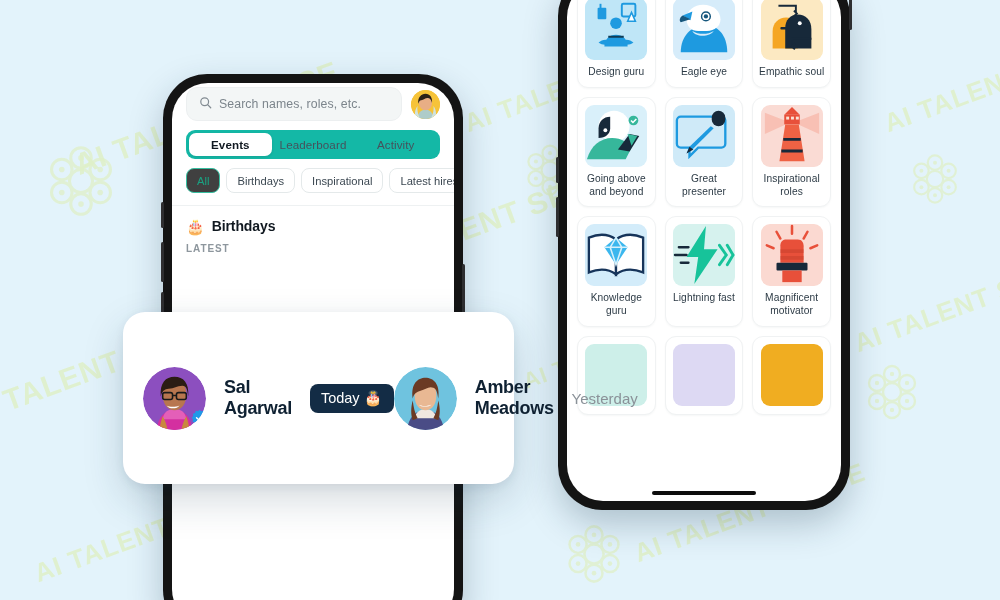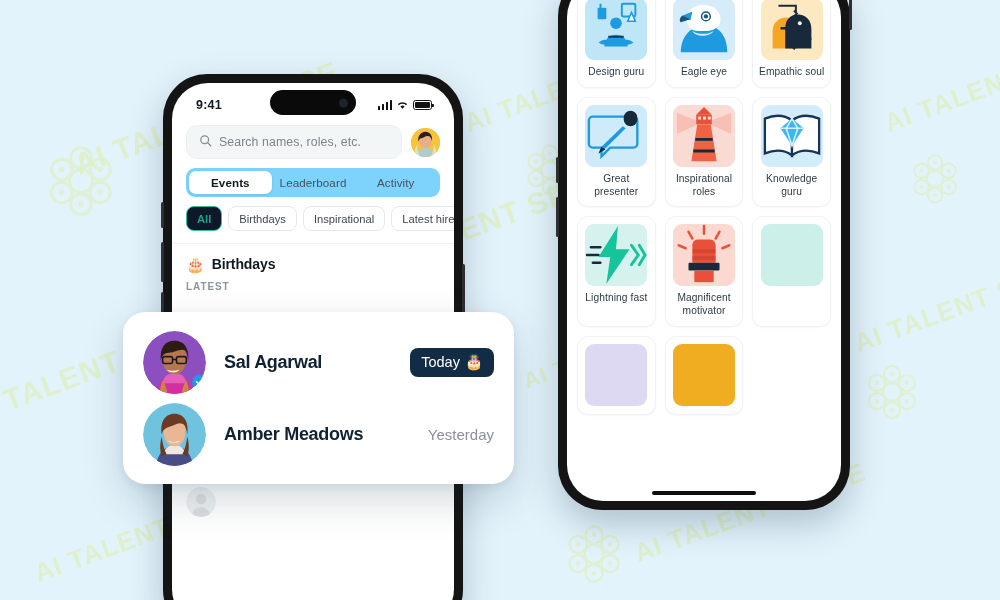--- a/index.html
+++ b/index.html
@@ -127,21 +127,21 @@
   .avatar-top {
     width: 29px; height: 29px; border-radius: 50%;
     overflow: hidden; flex: none;
     background: #f5c33a; position: relative;
   }
   .avatar-top .face { position:absolute; inset:0; }
 
   .segbar {
     margin: 9px 14px 0 14px;
     height: 29px;
-    background: #7dd3fc;
+    background: #14b8a6;
     border-radius: 9px;
     display: flex; align-items: center;
     padding: 3px;
   }
   .seg {
     flex: 1; height: 100%;
     display: flex; align-items: center; justify-content: center;
     font-size: 11.6px; color: #46525c; border-radius: 7px;
     letter-spacing: .1px;
   }
@@ -156,24 +156,24 @@
   }
   .chip {
     height: 25px; padding: 0 10px;
     border: 1px solid #e4e9ea;
     border-radius: 8px;
     display: flex; align-items: center;
     font-size: 11.2px; color: #3c4852;
     background: #fff; white-space: nowrap;
   }
   .chip.active {
-    background: #0f172a;
+    background: #404040;
     border-color: #36bfa0;
     color: #19a383;
-    font-weight: 700;
+    font-weight: 400;
   }
   .divider { height: 1px; background: #eef1f2; margin: 12px 0 0 0; }
 
   .sec-head {
     display: flex; align-items: center; gap: 7px;
     padding: 12px 14px 0 14px;
   }
   .sec-head .cake { font-size: 15px; line-height: 1; }
   .sec-title { font-size: 14px; font-weight: 700; color: #101820; letter-spacing: -.1px; }
   .sub-label {
@@ -193,21 +193,21 @@
 
   
   #float-card {
     position: absolute;
     left: 123px; top: 312px;
     width: 391px; height: 172px;
     background: #ffffff;
     border-radius: 22px;
     box-shadow: 0 16px 40px rgba(20,55,80,.18), 0 3px 10px rgba(20,55,80,.08);
     padding: 14px 20px;
-    display: flex; flex-direction: column; justify-content: space-around;
+    display: flex; flex-direction: row; justify-content: space-around;
   }
   .fc-row { display: flex; align-items: center; gap: 18px; }
   .fc-av {
     width: 63px; height: 63px; border-radius: 50%;
     overflow: hidden; flex: none; position: relative;
   }
   .fc-badge {
     position: absolute; right: -2px; bottom: 4px;
     width: 17px; height: 17px;
   }
@@ -467,42 +467,20 @@
     </div>
 
   <div class="phone" id="phone-left">
     <div class="btn-side" style="left:-2px; top:128px; width:3px; height:26px;"></div>
     <div class="btn-side" style="left:-2px; top:168px; width:3px; height:40px;"></div>
     <div class="btn-side" style="left:-2px; top:218px; width:3px; height:40px;"></div>
     <div class="btn-side" style="right:-2px; top:190px; width:3px; height:58px;"></div>
 
     <div class="screen">
 
-      <div class="statusbar">
-        <div class="sb-time">9:41</div>
-        <div class="dyn-island">
-          <div class="dyn-cam"></div>
-        </div>
-        <div class="sb-right">
-          <span class="ic-signal">
-              <i></i>
-              <i></i>
-              <i></i>
-              <i></i>
-            </span>
-          <span class="ic-wifi">
-            <svg viewBox="0 0 16 12">
-                <path d="M8 10.6 5.4 7.9a3.7 3.7 0 0 1 5.2 0L8 10.6Zm0-6.1a6.1 6.1 0 0 0-4.3 1.8L2.3 4.9a8.1 8.1 0 0 1 11.4 0l-1.4 1.4A6.1 6.1 0 0 0 8 4.5Z" fill="#111"></path>
-              </svg>
-          </span>
-          <span class="ic-batt">
-              <i></i>
-            </span>
-        </div>
-      </div>
 
       <div class="search-row">
         <div class="searchbox">
           <span>
             <svg viewBox="0 0 16 16">
                 <circle cx="7" cy="7" r="4.8" fill="none" stroke="#828b92" stroke-width="1.5"></circle>
                 <line x1="10.6" y1="10.6" x2="14.4" y2="14.4" stroke="#828b92" stroke-width="1.6" stroke-linecap="round"></line>
               </svg>
           </span>
           <span class="search-ph">Search names, roles, etc.</span>
@@ -601,20 +579,35 @@
                 <rect x="20" y="30" width="7" height="2.4" rx="1" fill="#17293a"></rect>
       <path d="M18 8h18v7" fill="none" stroke="#17293a" stroke-width="2"></path>
                 <path d="M34 13l3 3-3 3" fill="none" stroke="#17293a" stroke-width="2"></path>
       <path d="M52 42H32v8" fill="none" stroke="#17293a" stroke-width="2"></path>
                 <path d="M35 47l-3 3 3 3" fill="none" stroke="#17293a" stroke-width="2"></path>
               </svg>
             </div>
             <div class="badge-label">Empathic soul</div>
           </div>
           <div class="badge-card">
+            <div class="badge-art" style="background: rgb(217, 240, 250);">
+              <svg viewBox="0 0 64 64">
+      <circle cx="30" cy="22" r="16" fill="#fff"></circle>
+      <path d="M2 56c4-14 14-22 26-22 10 0 16 5 20 10l-6 12Z" fill="#36b79b"></path>
+      <path d="M14 24c0-7 5-12 12-12v12c0 6-5 10-12 10Z" fill="#17293a"></path>
+      <circle cx="21" cy="26" r="2" fill="#fff"></circle>
+      <path d="M34 46l12-16 10 2-10 16Z" fill="#17293a"></path>
+      <path d="M44 30l10 2-6 10Z" fill="#36b79b"></path>
+      <circle cx="50" cy="16" r="5" fill="#36b79b"></circle>
+                <path d="M47.5 16l2 2 3.5-3.5" stroke="#fff" stroke-width="1.6" fill="none"></path>
+              </svg>
+            </div>
+            <div class="badge-label">Going above and beyond</div>
+          </div>
+          <div class="badge-card">
             <div class="badge-art" style="background: rgb(207, 234, 248);">
               <svg viewBox="0 0 64 64">
       <path d="M8 12h42a4 4 0 0 1 4 4v24a4 4 0 0 1-4 4H26l-9 9v-9H8a4 4 0 0 1-4-4V16a4 4 0 0 1 4-4Z" fill="none" stroke="#1e9ae0" stroke-width="2.4"></path>
       <rect x="40" y="6" width="14" height="16" rx="7" fill="#17293a"></rect>
       <path d="M42 24 20 46l-6 4 3-7 22-21Z" fill="#1e9ae0"></path>
       <path d="M14 50l3-7 4 3Z" fill="#17293a"></path>
               </svg>
             </div>
             <div class="badge-label">Great presenter</div>
           </div>

